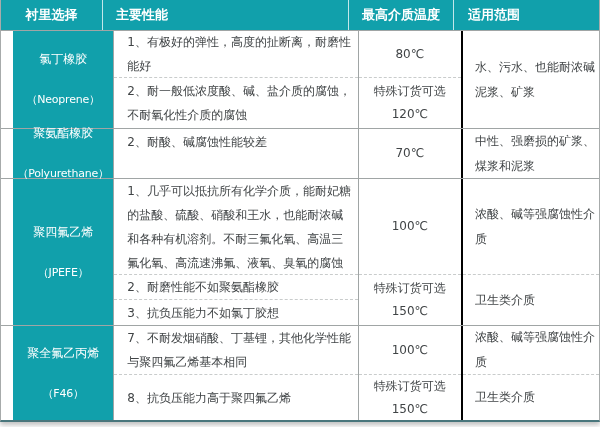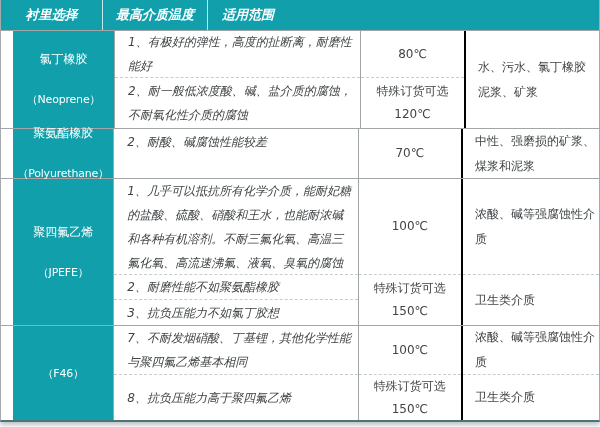--- a/index.html
+++ b/index.html
@@ -5,21 +5,21 @@
   html,body{margin:0;padding:0;background:#ffffff;}
   .page{width:600px;height:427px;overflow:hidden;font-family:"DejaVu Sans","Liberation Sans",sans-serif;}
   .spec-table{
     width:600px;box-sizing:border-box;
     border-left:1px solid #a7abab;border-right:1px solid #a7abab;
     border-bottom:2px solid #49767c;
     box-shadow:0 3px 5px rgba(0,0,0,0.25);
     color:#404446;font-size:12px;
   }
   
-  .thead{display:flex;height:30px;background:var(--accent,#11a0ab);color:#fff;font-weight:bold;font-size:13px;font-style:italic;}
+  .thead{display:flex;height:30px;background:var(--accent,#11a0ab);color:#fff;font-weight:bold;font-size:13px;}
   .th{display:flex;align-items:center;box-sizing:border-box;}
   .th.sep{border-right:1px solid rgba(255,255,255,0.75);}
   .th.c1{width:102px;justify-content:center;}
   .th.c2{width:246px;padding-left:13px;}
   .th.c3{width:105px;justify-content:center;}
   .th.c4{flex:1;padding-left:14px;}
   
   .group{display:flex;box-sizing:border-box;border-top:1px solid #a0a5a5;}
   .mat{
     width:102px;box-sizing:border-box;border-right:1px solid #a0a5a5;
@@ -28,41 +28,42 @@
     text-align:center;line-height:23px;gap:17px;margin-left:12px;
   }
   .mat .latin{font-size:11px;letter-spacing:-0.2px;white-space:nowrap;}
   .col{display:flex;flex-direction:column;box-sizing:border-box;}
   .perf-col{width:246px;border-right:1px solid #a0a5a5;}
   .temp-col{width:105px;border-right:2px solid #000000;}
   .range-col{flex:1;}
   .perf-row{
     box-sizing:border-box;display:flex;align-items:center;
     padding-left:13px;padding-right:4px;
-    white-space:pre;line-height:24px;overflow:hidden;font-style:italic;
+    white-space:pre;line-height:24px;overflow:hidden;
   }
   .temp-cell{
     box-sizing:border-box;display:flex;align-items:center;justify-content:center;
     text-align:center;white-space:pre;line-height:23px;overflow:hidden;
   }
   .range-cell{
     box-sizing:border-box;display:flex;align-items:center;
     padding-left:12px;padding-right:4px;
     white-space:pre;line-height:25px;overflow:hidden;
   }
   .dash{border-bottom:1px dashed #c9cccc;}
 </style>
 </head>
 <body>
 
 <div class="page">
   <div class="spec-table">
 
     <div class="thead">
       <div class="th c1 sep">衬里选择</div>
+      <div class="th c2 sep">主要性能</div>
       <div class="th c3 sep">最高介质温度</div>
       <div class="th c4">适用范围</div>
     </div>
 
     <div class="group" style="height:98px">
       <div class="mat">
         <span>氯丁橡胶</span>
         <span class="latin">（Neoprene）</span>
       </div>
       <div class="col perf-col">
@@ -70,21 +71,21 @@
 能好</div>
         <div class="perf-row" style="height:50px">2、耐一般低浓度酸、碱、盐介质的腐蚀，
 不耐氧化性介质的腐蚀</div>
       </div>
       <div class="col temp-col">
         <div class="temp-cell dash" style="height:47px">80℃</div>
         <div class="temp-cell" style="height:50px">特殊订货可选
 120℃</div>
       </div>
       <div class="col range-col">
-        <div class="range-cell" style="height:97px">水、污水、氯丁橡胶
+        <div class="range-cell" style="height:97px">水、污水、也能耐浓碱
 泥浆、矿浆</div>
       </div>
     </div>
 
     <div class="group" style="height:50px">
       <div class="mat">
         <span>聚氨酯橡胶</span>
         <span class="latin">（Polyurethane）</span>
       </div>
       <div class="col perf-col">
@@ -119,20 +120,21 @@
       </div>
       <div class="col range-col">
         <div class="range-cell dash" style="height:96px">浓酸、碱等强腐蚀性介
 质</div>
         <div class="range-cell" style="height:50px">卫生类介质</div>
       </div>
     </div>
 
     <div class="group" style="height:95px">
       <div class="mat">
+        <span>聚全氟乙丙烯</span>
         <span class="latin">（F46）</span>
       </div>
       <div class="col perf-col">
         <div class="perf-row dash" style="height:49px">7、不耐发烟硝酸、丁基锂，其他化学性能
 与聚四氟乙烯基本相同</div>
         <div class="perf-row" style="height:45px">8、抗负压能力高于聚四氟乙烯</div>
       </div>
       <div class="col temp-col">
         <div class="temp-cell dash" style="height:49px">100℃</div>
         <div class="temp-cell" style="height:45px">特殊订货可选

